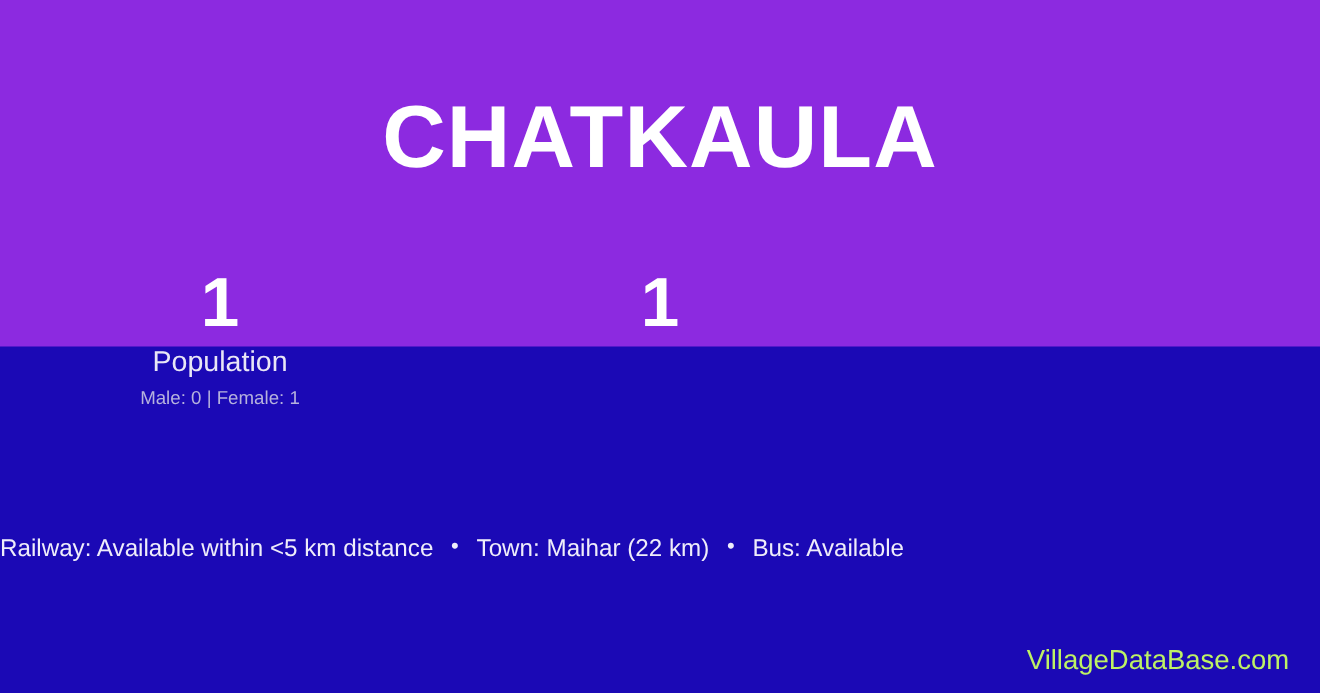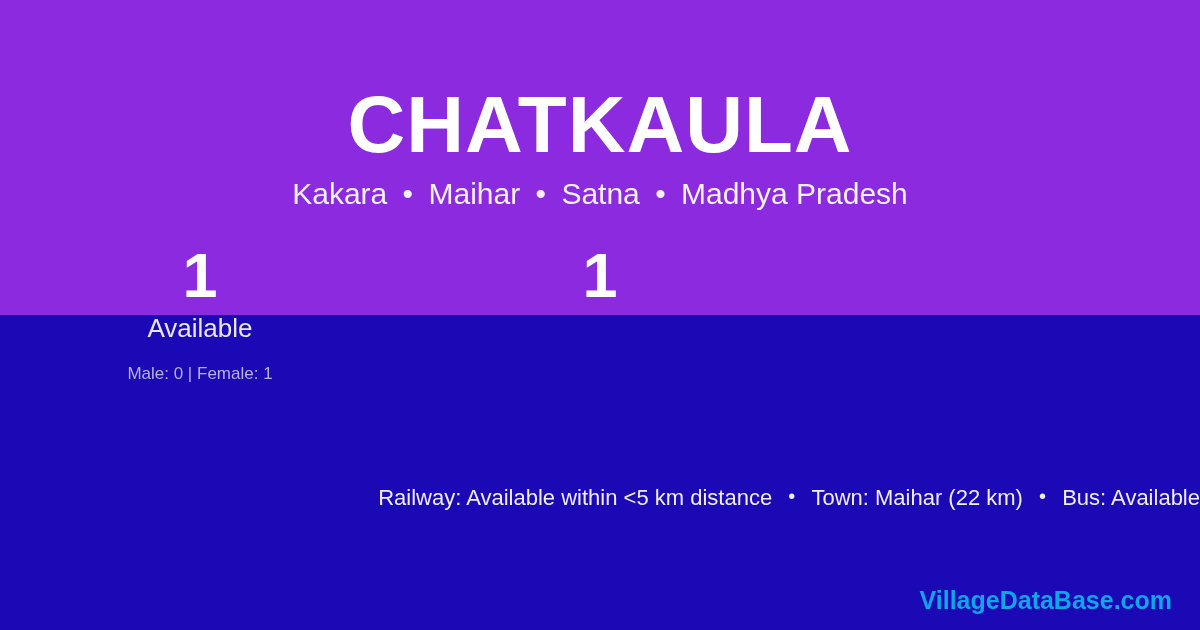--- a/index.html
+++ b/index.html
@@ -90,34 +90,34 @@
 
   .stat-label {
     margin-top: 7px;
     font-size: 26px;
     font-weight: normal;
     line-height: 1.0;
     color: #e9e6f6;
   }
 
   .stat-sub {
-    margin-top: 24px;
+    margin-top: 12px;
     font-size: 17px;
     font-weight: normal;
     line-height: 1.0;
     color: #b6b2dd;
   }
 
   
   .amenities {
     position: absolute;
     top: 487px;
     left: 0;
     width: 1200px;
-    text-align: right;
+    text-align: left;
     font-size: 22px;
     line-height: 1.0;
     color: #efedfa;
     white-space: nowrap;
   }
 
   .amenities .item { display: inline-block; }
 
   .amenities .dot {
     display: inline-block;
@@ -127,52 +127,43 @@
     position: relative;
     top: -2px;
   }
 
   
   .brand {
     position: absolute;
     right: 28px;
     bottom: 17px;
     font-size: 25px;
-    font-weight: bold;
+    font-weight: normal;
     line-height: 1.0;
-    color: #0ea5e9;
+    color: #bef264;
     letter-spacing: 0px;
   }
 </style>
 </head>
 <body>
 
 <div class="card">
 
   <div class="purple-band"></div>
 
   <div class="header">
     <div class="village-title">CHATKAULA</div>
 
-    <div class="village-location">
-      <span>Kakara</span>
-      <span class="sep">•</span>
-      <span>Maihar</span>
-      <span class="sep">•</span>
-      <span>Satna</span>
-      <span class="sep">•</span>
-      <span>Madhya Pradesh</span>
-    </div>
   </div>
 
   <div class="stats">
 
     <div class="stat">
       <div class="stat-value">1</div>
-      <div class="stat-label">Available</div>
+      <div class="stat-label">Population</div>
       <div class="stat-sub">Male: 0 | Female: 1</div>
     </div>
 
     <div class="stat">
       <div class="stat-value">1</div>
     </div>
 
   </div>
 
   <div class="amenities">

